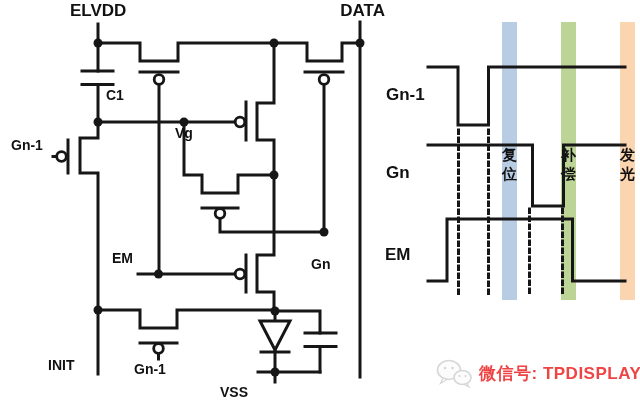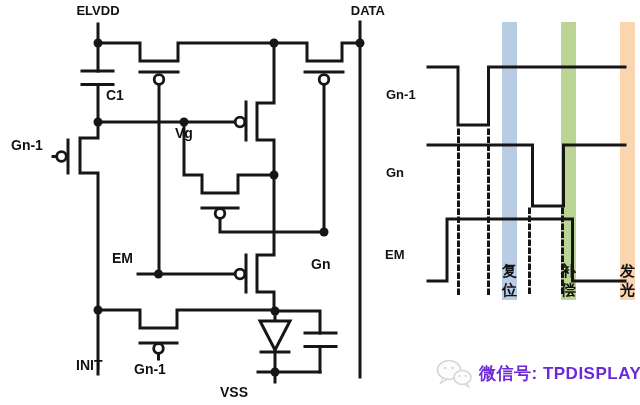--- a/index.html
+++ b/index.html
@@ -4,32 +4,32 @@
 <style>
   html,body{margin:0;padding:0;background:#fff;}
   #stage{
     position:relative;width:640px;height:405px;background:#ffffff;overflow:hidden;
     font-family:"Liberation Sans","DejaVu Sans",sans-serif;
   }
   .lbl{
     position:absolute;color:#111;font-weight:bold;font-size:14px;line-height:16px;
     white-space:nowrap;
   }
-  .lbl-lg{font-size:13px;}
+  .lbl-lg{font-size:17px;}
   #bands{
     position:absolute;left:458px;top:22px;width:160px;height:278px;display:flex;
   }
-  .band{height:100%;display:flex;justify-content:center;align-items:flex-end;margin-left:44px;}
+  .band{height:100%;display:flex;justify-content:center;align-items:center;margin-left:44px;}
   .band span{margin-top:7px;font-weight:bold;font-size:15px;color:#111;}
   #svgmain{position:absolute;left:0;top:0;}
   #watermark{
     position:absolute;left:434px;top:357px;display:flex;align-items:center;gap:5px;
   }
   #watermark .wm-text{
-    font-size:17px;font-weight:bold;color:#6d28d9;letter-spacing:0.5px;
+    font-size:17px;font-weight:bold;color:#ef4444;letter-spacing:0.5px;
     text-shadow:1px 1px 0 #ffffff;white-space:nowrap;
   }
 </style>
 </head>
 <body>
 
 <div id="stage">
 
   <div id="bands">
     <div class="band" style="width: 71px; background-color: rgb(184, 204, 228);">
@@ -158,21 +158,21 @@
     </g>
   </svg>
 
   <span class="lbl lbl-lg" style="left:70px;top:3px;width:56px;text-align:center;">ELVDD</span>
   <span class="lbl lbl-lg" style="left:335px;top:3px;width:50px;text-align:right;">DATA</span>
   <span class="lbl" style="left:106px;top:87px;">C1</span>
   <span class="lbl" style="left:175px;top:100px;margin-top:25px;">Vg</span>
   <span class="lbl" style="left:11px;top:137px;">Gn-1</span>
   <span class="lbl" style="left:112px;top:250px;">EM</span>
   <span class="lbl" style="left:311px;top:256px;">Gn</span>
-  <span class="lbl" style="left:48px;top:357px;margin-left:28px;">INIT</span>
+  <span class="lbl" style="left:48px;top:357px;">INIT</span>
   <span class="lbl" style="left:134px;top:361px;">Gn-1</span>
   <span class="lbl" style="left:220px;top:384px;text-align:right;">VSS</span>
 
   <span class="lbl lbl-lg" style="left:386px;top:87px;">Gn-1</span>
   <span class="lbl lbl-lg" style="left:386px;top:165px;">Gn</span>
   <span class="lbl lbl-lg" style="left:385px;top:247px;">EM</span>
 
   <div id="watermark">
     <svg width="40" height="32" viewBox="0 0 40 32">
       <g stroke="#d6d6d6" stroke-width="1.6" fill="#fcfcfc">

